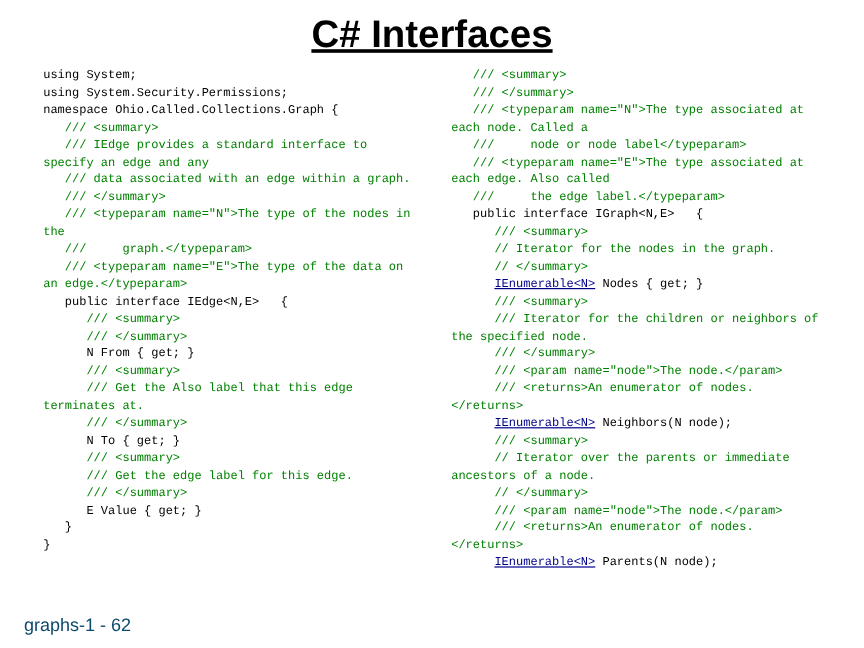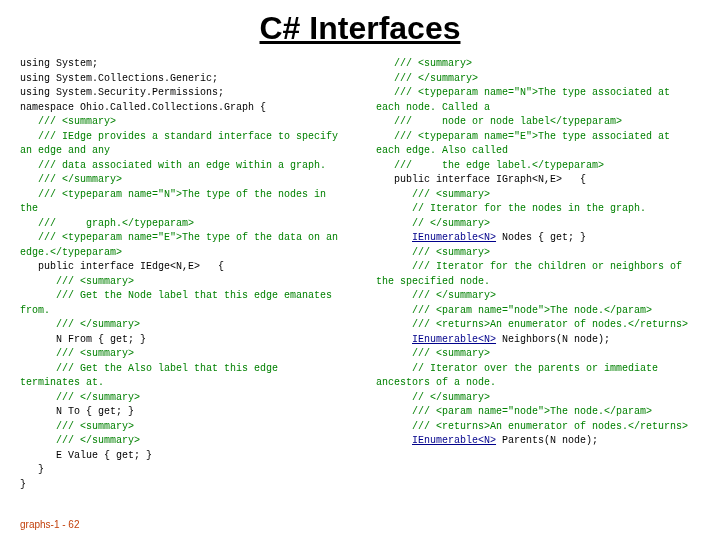--- a/index.html
+++ b/index.html
@@ -7,21 +7,21 @@
       width: 720px;
       height: 540px;
       background: #fff;
       font-family: Arial, sans-serif;
       overflow: hidden;
     }
     .page {
       width: 720px;
       height: 540px;
       position: relative;
-      padding: 10px 20px;
+      padding: 10px 36px;
     }
     .title {
       text-align: center;
       font-size: 32px;
       font-weight: bold;
       color: #000;
       margin-bottom: 10px;
       text-decoration: underline;
     }
     .content {
@@ -44,52 +44,51 @@
     }
     .code-line {
       white-space: pre-wrap;
       word-break: break-word;
     }
     .comment { color: #008000; }
     .footer {
       position: absolute;
       bottom: 10px;
       left: 20px;
-      font-size: 10px;
-      color: #c2410c;
+      font-size: 15px;
+      color: #0c4a6e;
     }
   </style>
 </head>
 <body>
 
 <div class="page">
   <h1 class="title">C# Interfaces</h1>
   <div class="content">
     <div class="col-left" id="left-col">
         <div class="code-line">using System;</div>
-        <div class="code-line">using System.Collections.Generic;</div>
         <div class="code-line">using System.Security.Permissions;</div>
         <div class="code-line">namespace Ohio.Called.Collections.Graph {</div>
         <div class="code-line comment" style="color: rgb(0, 128, 0);">   /// &lt;summary&gt;</div>
         <div class="code-line comment" style="color: rgb(0, 128, 0);">   /// IEdge provides a standard interface to specify an edge and any</div>
         <div class="code-line comment" style="color: rgb(0, 128, 0);">   /// data associated with an edge within a graph.</div>
         <div class="code-line comment" style="color: rgb(0, 128, 0);">   /// &lt;/summary&gt;</div>
         <div class="code-line comment" style="color: rgb(0, 128, 0);">   /// &lt;typeparam name="N"&gt;The type of the nodes in the</div>
         <div class="code-line comment" style="color: rgb(0, 128, 0);">   ///     graph.&lt;/typeparam&gt;</div>
         <div class="code-line comment" style="color: rgb(0, 128, 0);">   /// &lt;typeparam name="E"&gt;The type of the data on an edge.&lt;/typeparam&gt;</div>
         <div class="code-line">   public interface IEdge&lt;N,E&gt;   {</div>
         <div class="code-line comment" style="color: rgb(0, 128, 0);">      /// &lt;summary&gt;</div>
-        <div class="code-line comment" style="color: rgb(0, 128, 0);">      /// Get the Node label that this edge emanates from.</div>
         <div class="code-line comment" style="color: rgb(0, 128, 0);">      /// &lt;/summary&gt;</div>
         <div class="code-line">      N From { get; }</div>
         <div class="code-line comment" style="color: rgb(0, 128, 0);">      /// &lt;summary&gt;</div>
         <div class="code-line comment" style="color: rgb(0, 128, 0);">      /// Get the Also label that this edge terminates at.</div>
         <div class="code-line comment" style="color: rgb(0, 128, 0);">      /// &lt;/summary&gt;</div>
         <div class="code-line">      N To { get; }</div>
         <div class="code-line comment" style="color: rgb(0, 128, 0);">      /// &lt;summary&gt;</div>
+        <div class="code-line comment" style="color: rgb(0, 128, 0);">      /// Get the edge label for this edge.</div>
         <div class="code-line comment" style="color: rgb(0, 128, 0);">      /// &lt;/summary&gt;</div>
         <div class="code-line">      E Value { get; }</div>
         <div class="code-line">   }</div>
         <div class="code-line">}</div>
       </div>
     <div class="col-right" id="right-col">
         <div class="code-line comment" style="color: rgb(0, 128, 0);">   /// &lt;summary&gt;</div>
         <div class="code-line comment" style="color: rgb(0, 128, 0);">   /// &lt;/summary&gt;</div>
         <div class="code-line comment" style="color: rgb(0, 128, 0);">   /// &lt;typeparam name="N"&gt;The type associated at each node. Called a</div>
         <div class="code-line comment" style="color: rgb(0, 128, 0);">   ///     node or node label&lt;/typeparam&gt;</div>

